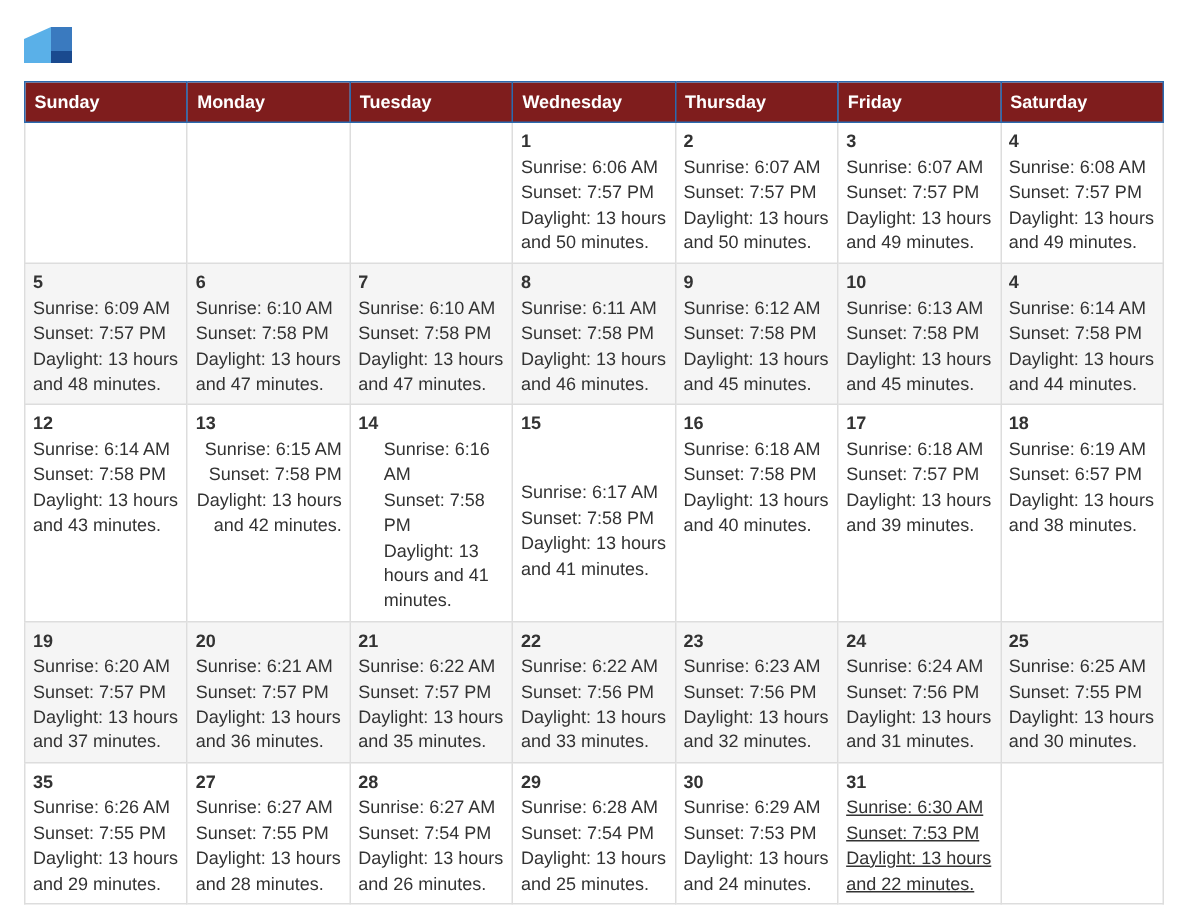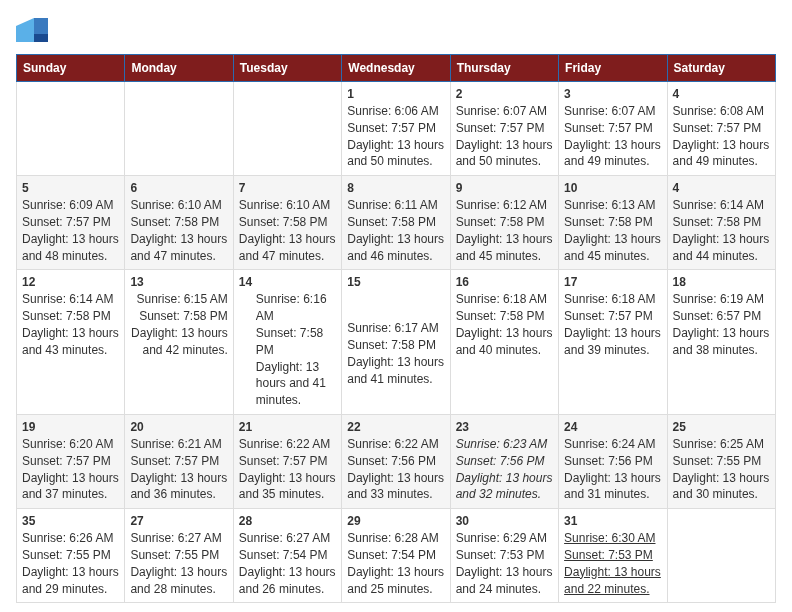--- a/index.html
+++ b/index.html
@@ -249,21 +249,21 @@
 Daylight: 13 hours and 35 minutes.</div>
         </td>
         <td>
           <span class="day-num">22</span>
           <div class="day-info" style="white-space: pre-line;">Sunrise: 6:22 AM
 Sunset: 7:56 PM
 Daylight: 13 hours and 33 minutes.</div>
         </td>
         <td>
           <span class="day-num">23</span>
-          <div class="day-info" style="white-space: pre-line; font-style: italic;">Sunrise: 6:23 AM
+          <div class="day-info" style="white-space: pre-line;">Sunrise: 6:23 AM
 Sunset: 7:56 PM
 Daylight: 13 hours and 32 minutes.</div>
         </td>
         <td>
           <span class="day-num">24</span>
           <div class="day-info" style="white-space: pre-line;">Sunrise: 6:24 AM
 Sunset: 7:56 PM
 Daylight: 13 hours and 31 minutes.</div>
         </td>
         <td>

